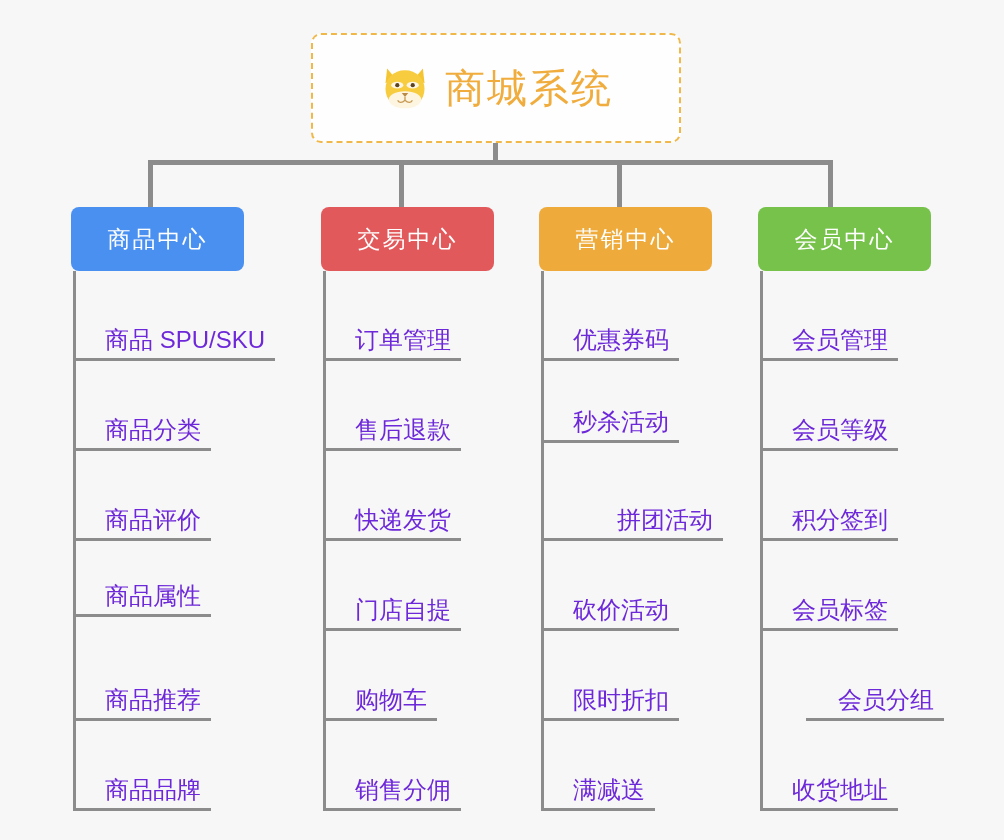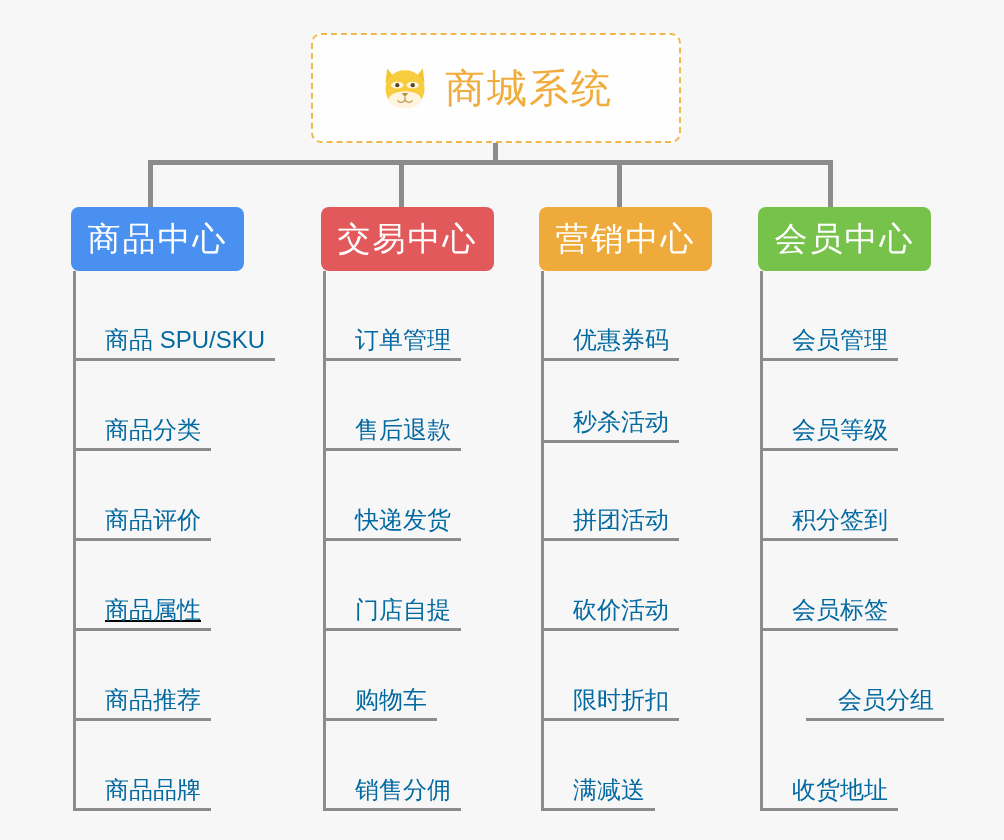--- a/index.html
+++ b/index.html
@@ -62,21 +62,21 @@
     position: absolute;
     top: 207px;
   }
   .branch-head {
     height: 64px;
     border-radius: 8px;
     display: flex;
     align-items: center;
     justify-content: center;
     color: #ffffff;
-    font-size: 33px;
+    font-size: 23px;
     letter-spacing: 2px;
     white-space: nowrap;
     margin-left: 12px;
   }
 
   
   .spine {
     position: absolute;
     left: 14px;
     top: 64px;
@@ -91,21 +91,21 @@
   .leaf {
     position: absolute;
     left: 14px;
     height: 90px;
     display: flex;
     align-items: flex-end;
     border-bottom: 3px solid #8c8c8c;
   }
   .leaf-label {
     font-size: 24px;
-    color: #0369a1;
+    color: #6d28d9;
     line-height: 1.1;
     padding: 0 10px 5px 32px;
     white-space: nowrap;
   }
 
   
   .b0 { left: 59px;  width: 185px; }
   .b1 { left: 309px; width: 185px; }
   .b2 { left: 527px; width: 185px; }
   .b3 { left: 746px; width: 185px; }
@@ -148,21 +148,21 @@
     <div class="leaves">
       <div class="leaf" style="top: 0px; width: auto; min-width: 194.8px;">
           <span class="leaf-label">商品 SPU/SKU</span>
         </div>
       <div class="leaf" style="top: 90px; width: auto; min-width: 105.52px;">
           <span class="leaf-label">商品分类</span>
         </div>
       <div class="leaf" style="top: 180px; width: auto; min-width: 105.52px;">
           <span class="leaf-label">商品评价</span>
         </div>
-      <div class="leaf" style="top: 270px; width: auto; min-width: 105.52px; text-decoration: underline;">
+      <div class="leaf" style="top: 256px; width: auto; min-width: 105.52px;">
           <span class="leaf-label">商品属性</span>
         </div>
       <div class="leaf" style="top: 360px; width: auto; min-width: 105.52px;">
           <span class="leaf-label">商品推荐</span>
         </div>
       <div class="leaf" style="top: 450px; width: auto; min-width: 105.52px;">
           <span class="leaf-label">商品品牌</span>
         </div>
     </div>
   </div>
@@ -199,21 +199,21 @@
       <span>营销中心</span>
     </div>
     <div class="spine" style="height: 540px;"></div>
     <div class="leaves">
       <div class="leaf" style="top: 0px; width: auto; min-width: 105.52px;">
           <span class="leaf-label">优惠券码</span>
         </div>
       <div class="leaf" style="top: 82px; width: auto; min-width: 105.52px;">
           <span class="leaf-label">秒杀活动</span>
         </div>
-      <div class="leaf" style="top: 180px; width: auto; min-width: 105.52px;">
+      <div class="leaf" style="top: 180px; width: auto; min-width: 105.52px; padding-left: 44px;">
           <span class="leaf-label">拼团活动</span>
         </div>
       <div class="leaf" style="top: 270px; width: auto; min-width: 105.52px;">
           <span class="leaf-label">砍价活动</span>
         </div>
       <div class="leaf" style="top: 360px; width: auto; min-width: 105.52px; align-items: flex-end;">
           <span class="leaf-label">限时折扣</span>
         </div>
       <div class="leaf" style="top: 450px; width: auto; min-width: 90.64px;">
           <span class="leaf-label">满减送</span>

